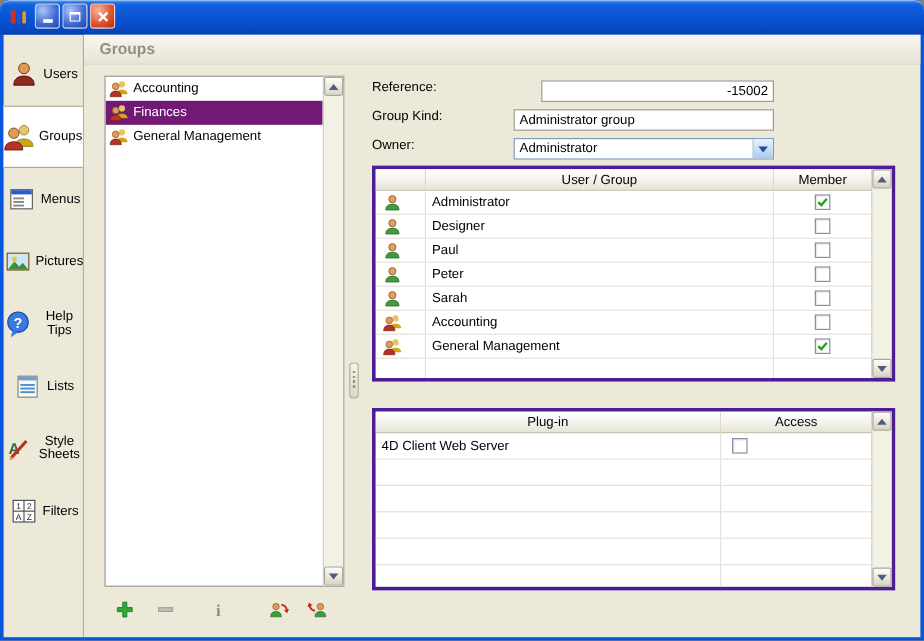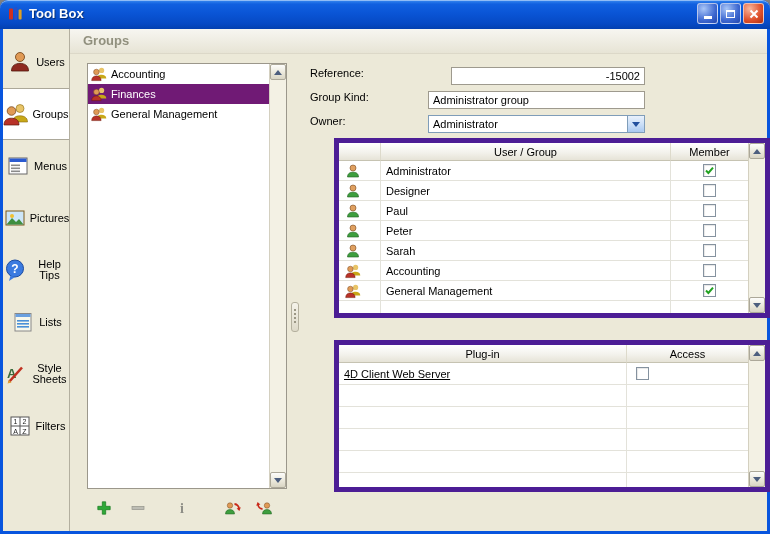--- a/index.html
+++ b/index.html
@@ -126,40 +126,40 @@
   .combo { width: 217px; border-color: #7F9DB9; padding: 0; position: relative; cursor: pointer; }
   .combo-val { flex: 1; padding: 0 4px; }
   .combo-btn {
     width: 17px; height: 16px; display: flex; align-items: center; justify-content: center;
     background: linear-gradient(#E9F1FC, #CCE0F8 50%, #A9C9F1);
     border-left: 1px solid #7F9DB9; border-radius: 0 1px 1px 0;
   }
   .combo-arr { border-left-width: 4px; border-right-width: 4px; border-top: 5px solid #21509E; }
 
   
-  .dtable { position: relative; background: #fff; border: 5px solid #4c1d95; width: 436px; margin-left: 24px; }
+  .dtable { position: relative; background: #fff; border: 3px solid #4c1d95; width: 436px; }
   .members-table { margin-top: 8px; height: 180px; }
   .plugins-table { margin-top: 22px; height: 152px; padding-left: 11px; }
   .tbody { position: absolute; left: 0; top: 0; right: 17px; bottom: 0; overflow: hidden; }
   .thead { display: flex; height: 18px; }
   .th {
     font-size: 11px; display: flex; align-items: center; justify-content: center;
     background: linear-gradient(#FFFFFF, #F3F2EC 55%, #E6E3D7);
     border-bottom: 1px solid #C6C3B2; border-right: 1px solid #DDDACB;
     color: #000;
   }
   .th:last-child { border-right: none; }
   .th-icon { width: 42px; }
   .th-name { width: 290px; }
   .th-member, .th-access { flex: 1; }
   .th-plugin { width: 288px; }
 
   .tr, .ptr { display: flex; align-items: center; border-bottom: 1px solid #E3E2DA; }
   .tr { height: 20px; }
-  .ptr { height: 22px; text-decoration: underline; }
+  .ptr { height: 22px; }
   .tr:last-child, .ptr:last-child { border-bottom: none; }
   .td { height: 100%; display: flex; align-items: center; font-size: 11px; }
   .td-icon { width: 42px; padding-left: 6px; border-right: 1px solid #E3E2DA; }
   .td-name { width: 290px; padding-left: 5px; border-right: 1px solid #E3E2DA; }
   .td-member { flex: 1; justify-content: center; }
   .td-plugin { width: 288px; padding-left: 5px; border-right: 1px solid #E3E2DA; }
   .td-access { flex: 1; padding-left: 9px; }
 
   .checkbox {
     width: 13px; height: 13px; background: #fff; border: 1px solid #85929F;
@@ -174,21 +174,20 @@
 
 <div class="window">
   <div class="titlebar">
     <span class="title-icon icon">
       <svg width="17" height="17" viewBox="0 0 17 17">
         <rect x="2" y="3.5" width="4" height="11" rx="1" fill="#D03020"></rect>
         <rect x="7.2" y="2" width="3" height="13" rx="1" fill="#2850C8"></rect>
         <rect x="11.6" y="4.5" width="3" height="10" rx="1" fill="#E0A020"></rect>
       </svg>
     </span>
-    <span class="title-text">Tool Box</span>
     <span class="win-buttons">
       <span class="win-btn blue">
           <span class="glyph-min"></span>
         </span>
       <span class="win-btn blue">
           <span class="glyph-max"></span>
         </span>
       <span class="win-btn red">
         <svg width="10" height="10" viewBox="0 0 10 10">
             <path d="M1.5 1.5 L8.5 8.5 M8.5 1.5 L1.5 8.5" stroke="#fff" stroke-width="2" fill="none"></path>

